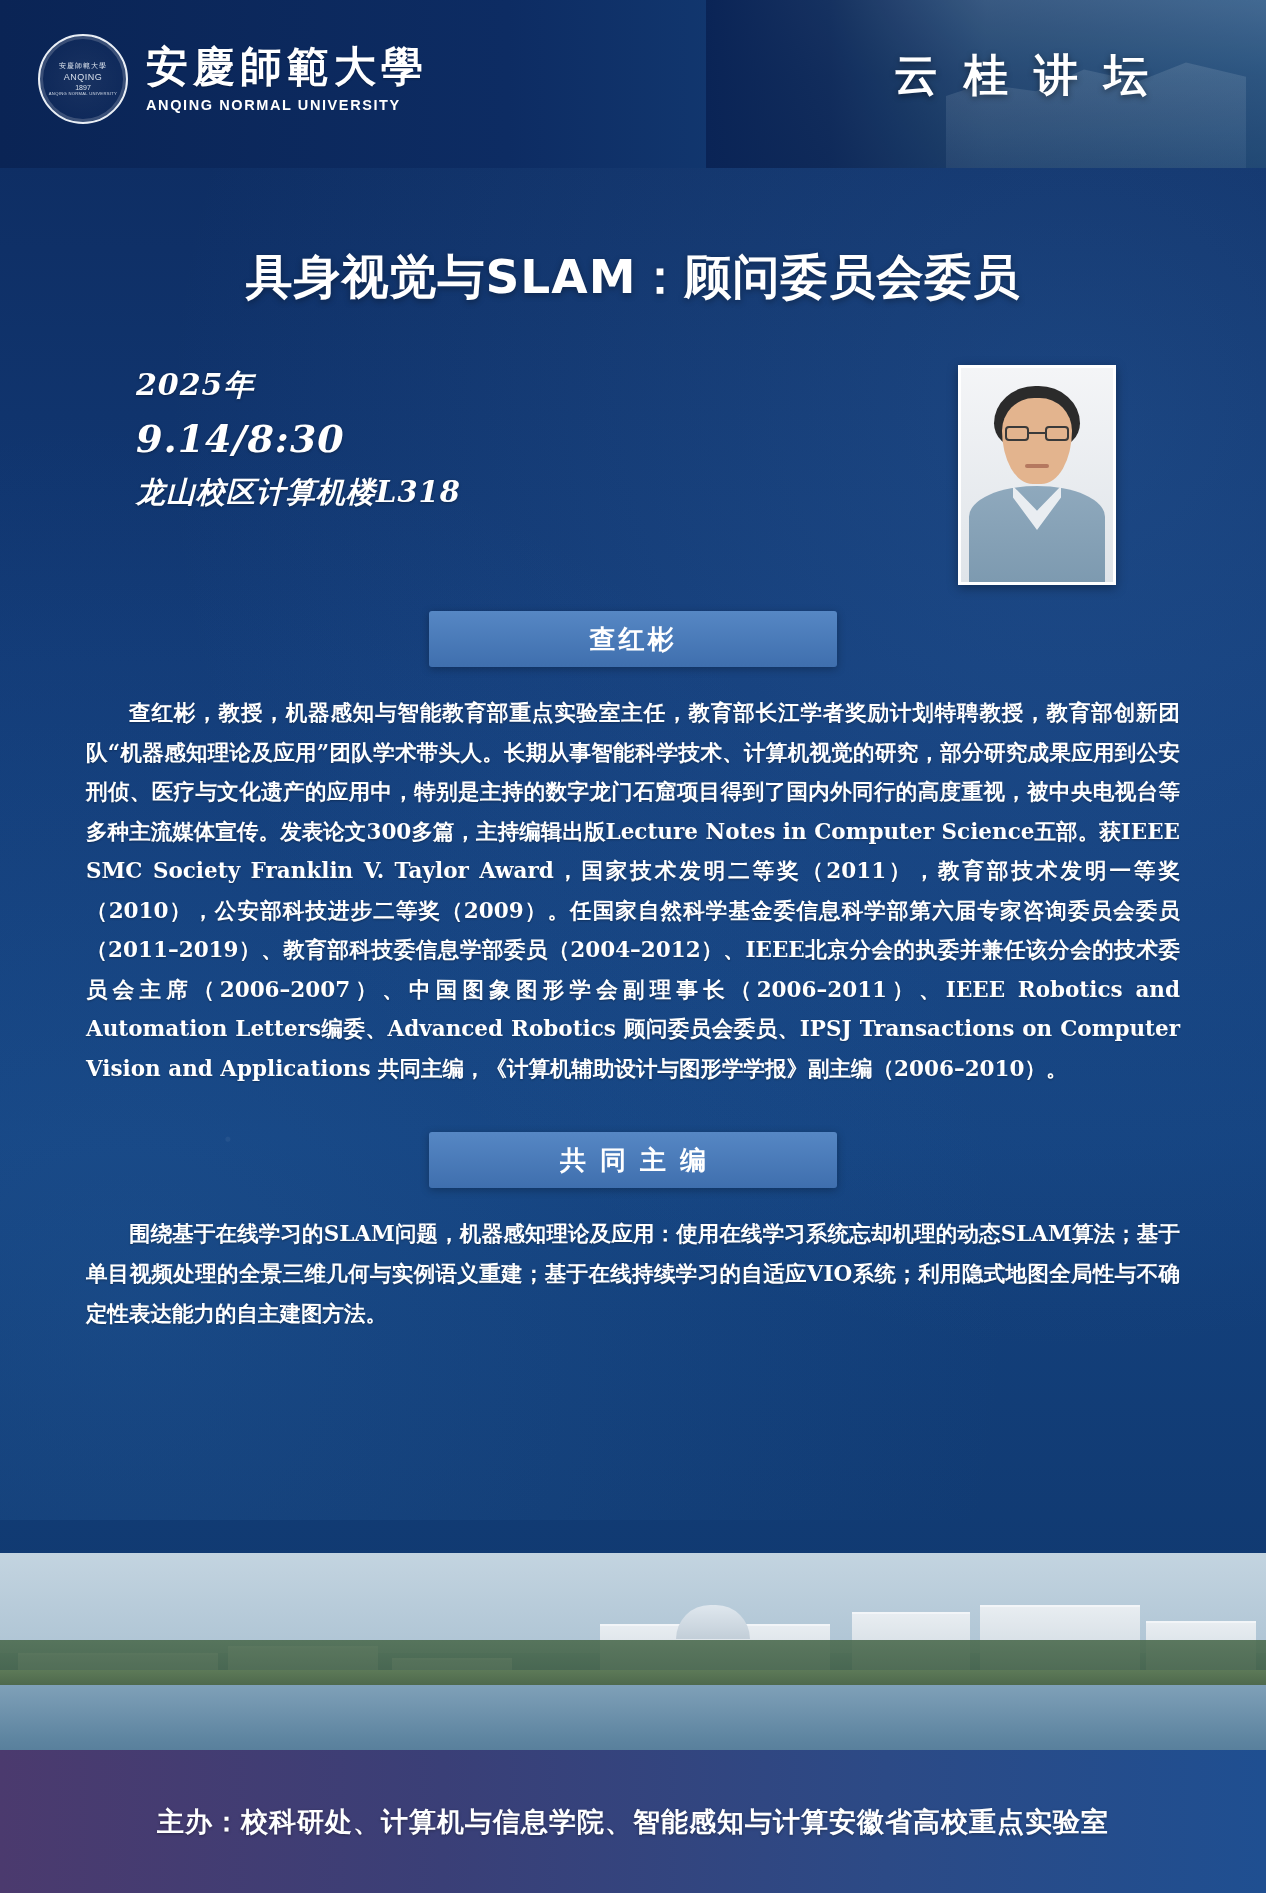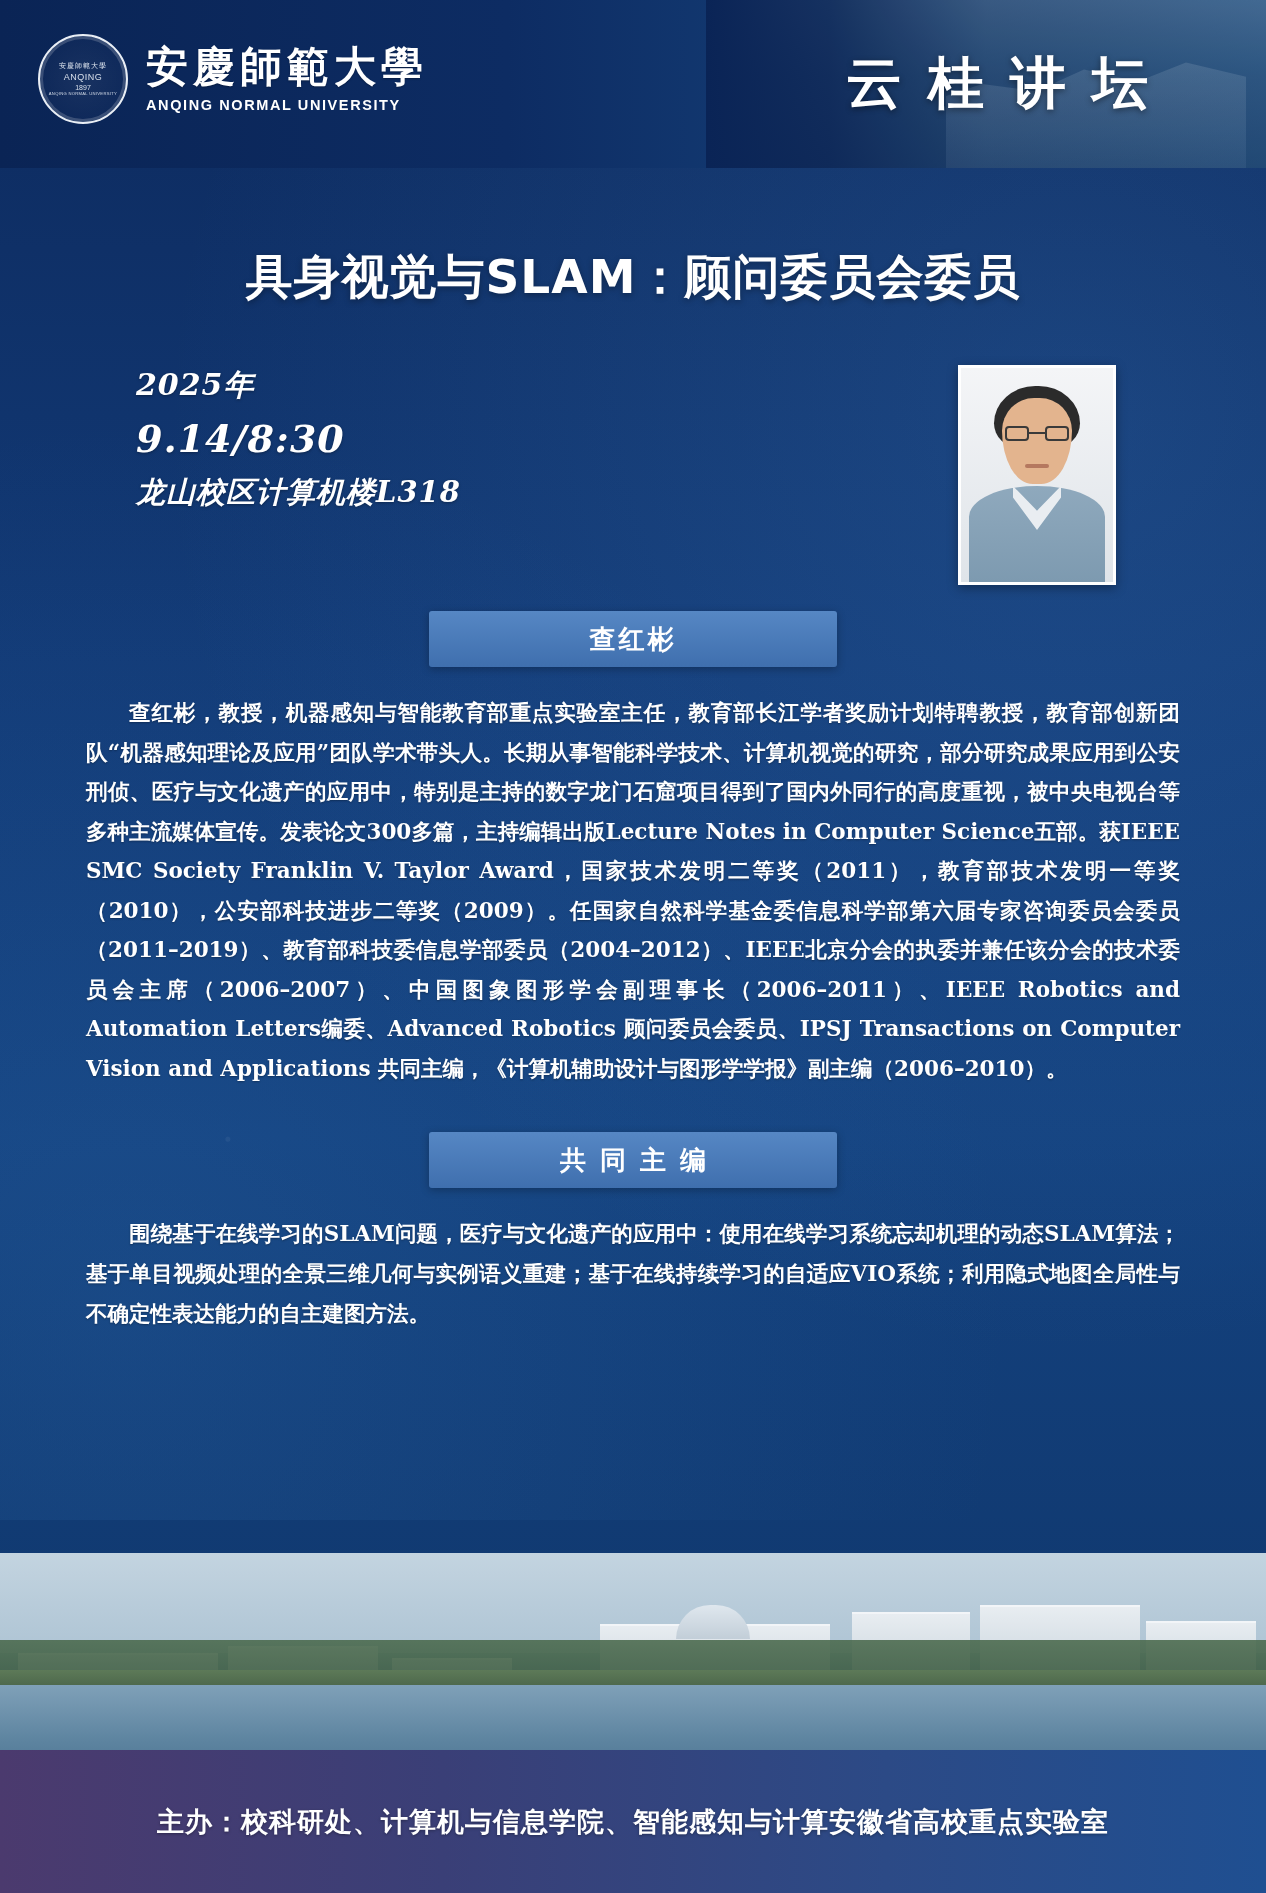--- a/index.html
+++ b/index.html
@@ -113,21 +113,21 @@
     font-size: 14.5px;
     font-weight: 700;
     letter-spacing: 1.6px;
   }
   .forum-title {
     position: absolute;
     right: 92px; top: 46px;
     z-index: 4;
     color: #ffffff;
     font-family: "DejaVu Serif", "Liberation Serif", serif;
-    font-size: 56px;
+    font-size: 44px;
     font-weight: 700;
     letter-spacing: 26px;
     text-shadow: 0 2px 6px rgba(0,0,0,0.45);
     white-space: nowrap;
   }
 
   
   .main-title {
     position: relative;
     z-index: 2;
@@ -376,21 +376,21 @@
   <div class="banner banner-speaker">
     <span>查红彬</span>
   </div>
 
   <div class="body-text">查红彬，教授，机器感知与智能教育部重点实验室主任，教育部长江学者奖励计划特聘教授，教育部创新团队“机器感知理论及应用”团队学术带头人。长期从事智能科学技术、计算机视觉的研究，部分研究成果应用到公安刑侦、医疗与文化遗产的应用中，特别是主持的数字龙门石窟项目得到了国内外同行的高度重视，被中央电视台等多种主流媒体宣传。发表论文300多篇，主持编辑出版Lecture Notes in Computer Science五部。获IEEE SMC Society Franklin V. Taylor Award，国家技术发明二等奖（2011），教育部技术发明一等奖（2010），公安部科技进步二等奖（2009）。任国家自然科学基金委信息科学部第六届专家咨询委员会委员（2011–2019）、教育部科技委信息学部委员（2004–2012）、IEEE北京分会的执委并兼任该分会的技术委员会主席（2006–2007）、中国图象图形学会副理事长（2006–2011）、IEEE Robotics and Automation Letters编委、Advanced Robotics 顾问委员会委员、IPSJ Transactions on Computer Vision and Applications 共同主编，《计算机辅助设计与图形学学报》副主编（2006–2010）。</div>
 
   <div class="banner banner-abstract intro">
     <span>共同主编</span>
   </div>
 
-  <div class="body-text abstract">围绕基于在线学习的SLAM问题，医疗与文化遗产的应用中：使用在线学习系统忘却机理的动态SLAM算法；基于单目视频处理的全景三维几何与实例语义重建；基于在线持续学习的自适应VIO系统；利用隐式地图全局性与不确定性表达能力的自主建图方法。</div>
+  <div class="body-text abstract">围绕基于在线学习的SLAM问题，机器感知理论及应用：使用在线学习系统忘却机理的动态SLAM算法；基于单目视频处理的全景三维几何与实例语义重建；基于在线持续学习的自适应VIO系统；利用隐式地图全局性与不确定性表达能力的自主建图方法。</div>
 
   <div class="campus">
     <div class="sky"></div>
     <div class="bld b1"></div>
     <div class="bld b2"></div>
     <div class="bld b3"></div>
     <div class="bld b4"></div>
     <div class="dome"></div>
     <div class="bld b5"></div>
     <div class="bld b6"></div>

